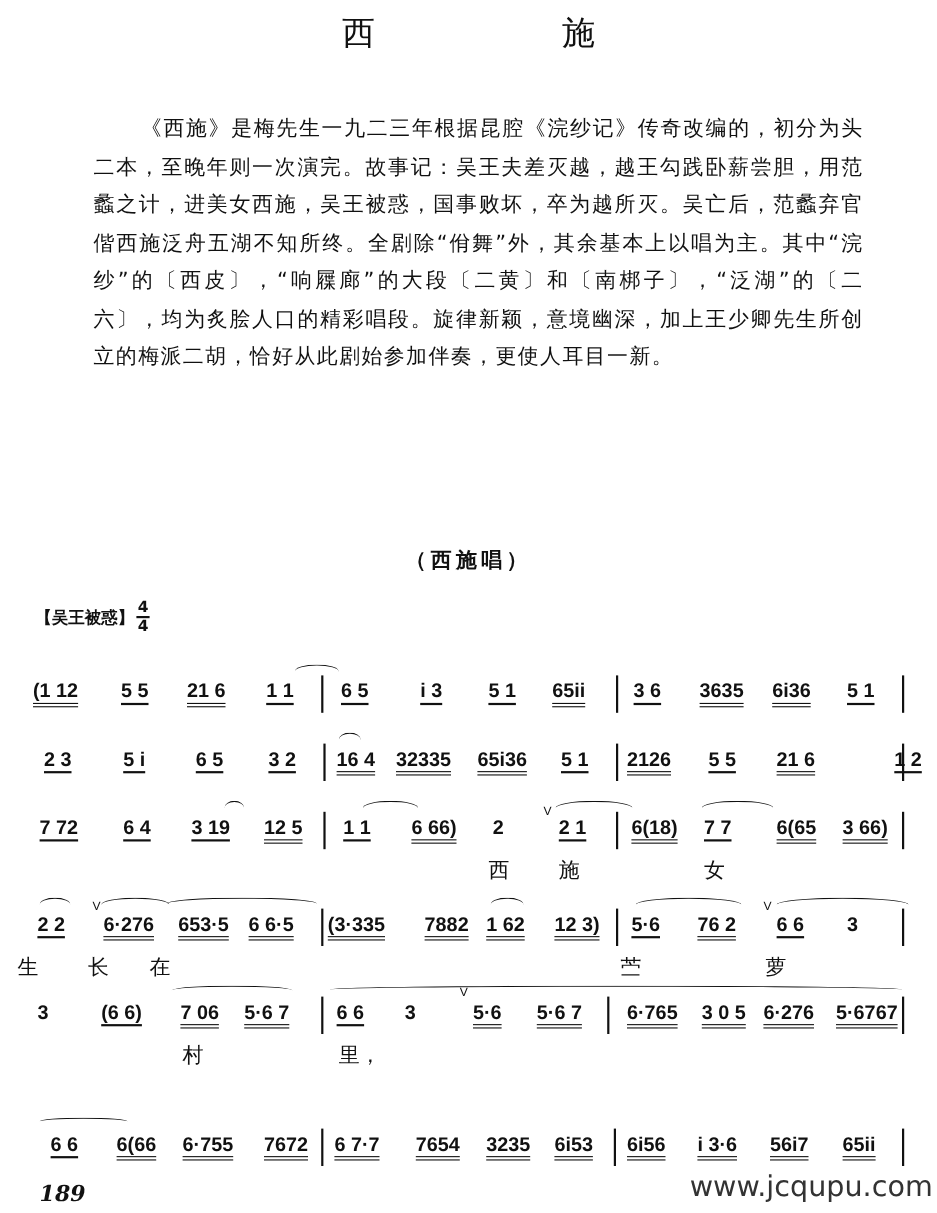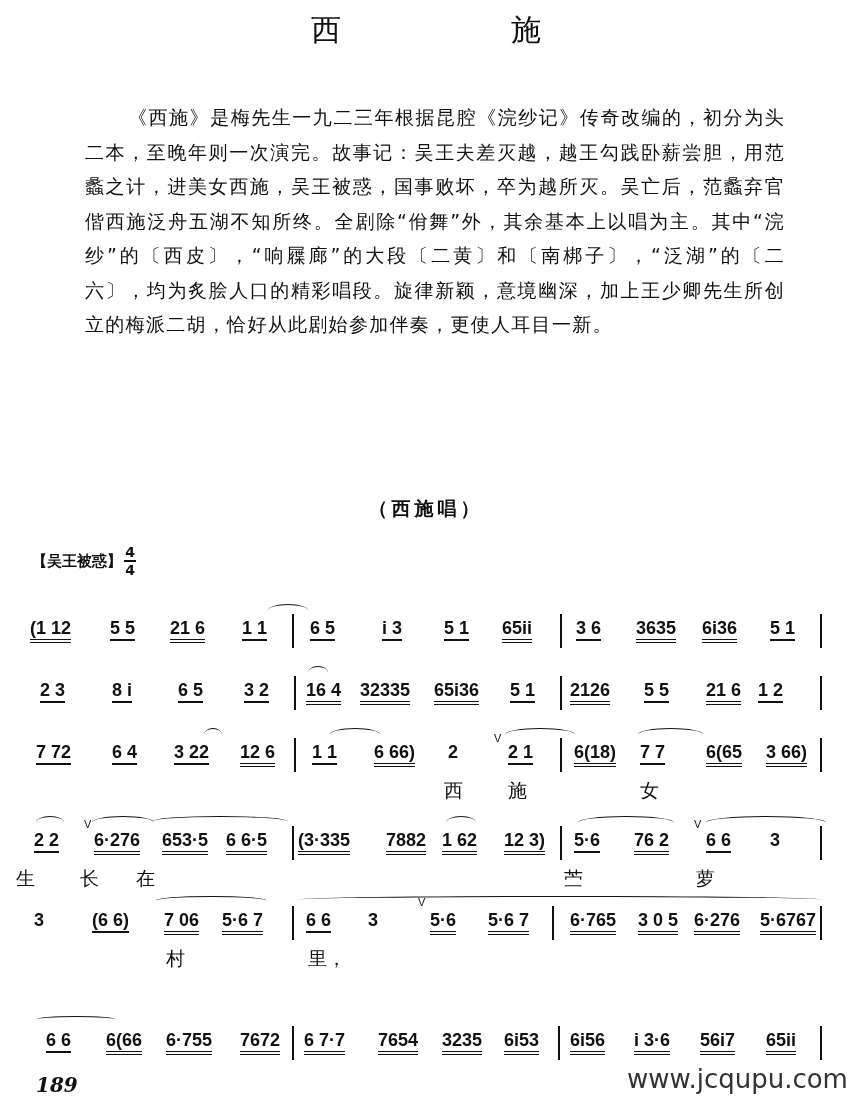--- a/index.html
+++ b/index.html
@@ -93,43 +93,43 @@
   <span class="barline" style="left:530px"></span>
   <span class="cell" style="left:546px"><span class="note">3 6</span></span>
   <span class="cell" style="left:606px"><span class="note double">3635</span></span>
   <span class="cell" style="left:672px"><span class="note double">6i36</span></span>
   <span class="cell" style="left:740px"><span class="note">5 1</span></span>
   <span class="barline" style="left:790px"></span>
 </div>
 
 <div class="score-row" style="top:680px">
   <span class="cell" style="left:10px"><span class="note">2 3</span></span>
-  <span class="cell" style="left:82px"><span class="note">8 i</span></span>
+  <span class="cell" style="left:82px"><span class="note">5 i</span></span>
   <span class="cell" style="left:148px"><span class="note">6 5</span></span>
   <span class="cell" style="left:214px"><span class="note">3 2</span></span>
   <span class="barline" style="left:264px"></span>
   <span class="slur" style="left:278px;width:20px"></span>
   <span class="cell" style="left:276px"><span class="note double">16 4</span></span>
   <span class="cell" style="left:330px"><span class="note double">32335</span></span>
   <span class="cell" style="left:404px"><span class="note double">65i36</span></span>
   <span class="cell" style="left:480px"><span class="note">5 1</span></span>
   <span class="barline" style="left:530px"></span>
   <span class="cell" style="left:540px"><span class="note double">2126</span></span>
   <span class="cell" style="left:614px"><span class="note">5 5</span></span>
   <span class="cell" style="left:676px"><span class="note double">21 6</span></span>
-  <span class="cell" style="left:728px"><span class="note">1 2</span></span>
+  <span class="cell" style="left:783px"><span class="note">1 2</span></span>
   <span class="barline" style="left:790px"></span>
 </div>
 
 <div class="score-row" style="top:742px">
   <span class="cell" style="left:6px"><span class="note">7 72</span></span>
   <span class="cell" style="left:82px"><span class="note">6 4</span></span>
   <span class="slur" style="left:174px;width:18px"></span>
-  <span class="cell" style="left:144px"><span class="note">3 22</span></span>
-  <span class="cell" style="left:210px"><span class="note double">12 6</span></span>
+  <span class="cell" style="left:144px"><span class="note">3 19</span></span>
+  <span class="cell" style="left:210px"><span class="note double">12 5</span></span>
   <span class="barline" style="left:264px"></span>
   <span class="slur" style="left:300px;width:50px"></span>
   <span class="cell" style="left:282px"><span class="note">1 1</span></span>
   <span class="cell" style="left:344px"><span class="note double">6 66)</span></span>
   <span class="cell" style="left:418px">2</span>
   <span class="mark" style="left:464px;top:-10px">V</span>
   <span class="slur" style="left:475px;width:70px"></span>
   <span class="cell" style="left:478px"><span class="note">2 1</span></span>
   <span class="barline" style="left:530px"></span>
   <span class="cell" style="left:544px"><span class="note double">6(18)</span></span>

